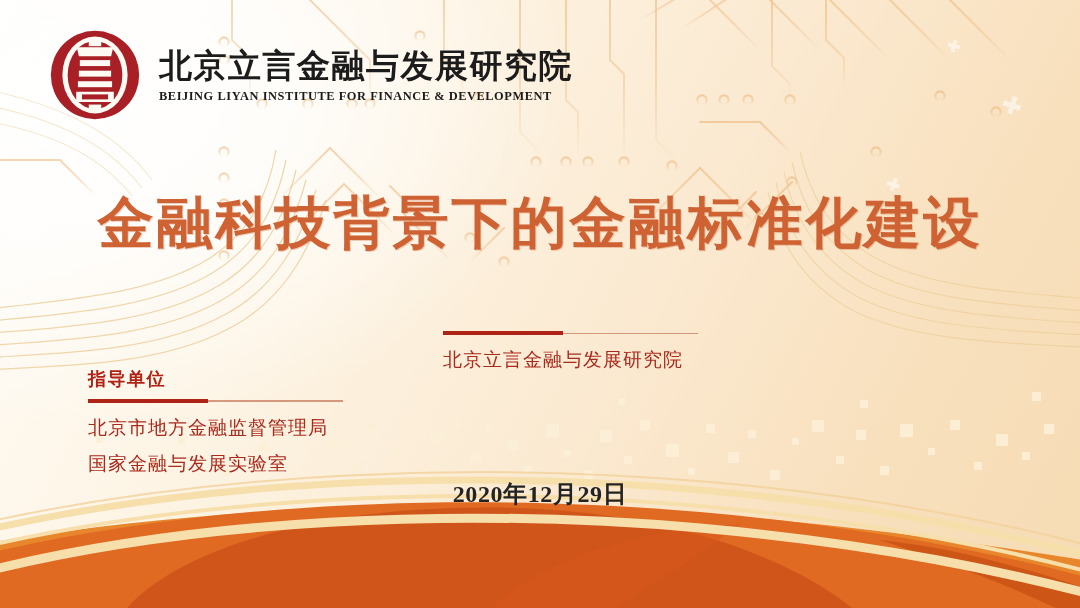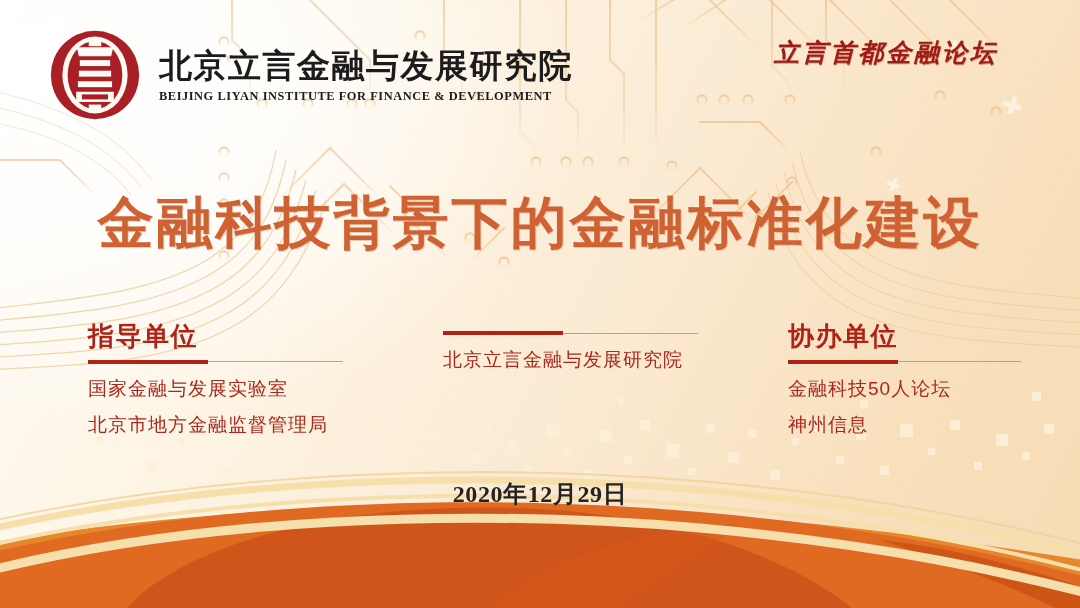--- a/index.html
+++ b/index.html
@@ -72,22 +72,22 @@
 
   
   .orgs { position:absolute; top:322px; left:0; width:1080px; height:130px; }
   .col { position:absolute; top:0; }
   .col-0 { left:88px;  width:255px; }
   .col-1 { left:443px; width:255px; }
   .col-2 { left:788px; width:233px; }
 
   .col-head {
     font-family:"Liberation Sans", sans-serif;
-    font-size:26px; font-weight:bold; color:#ae2316;
-    letter-spacing:1.5px; line-height:1.1; white-space:nowrap;
+    font-size:18px; font-weight:bold; color:#ae2316;
+    letter-spacing:1.5px; line-height:1.1; white-space:nowrap;margin-top:48px;
   }
   .col-rule { position:relative; height:4px; margin-top:9px; width:100%; }
   .col-rule .rule-thin {
     position:absolute; left:0; top:1.5px; width:100%; height:1.3px;
     background:#c8795c; opacity:0.75;
   }
   .col-rule .rule-thick {
     position:absolute; left:0; top:0; width:47%; height:4px;
     background:#ae2316;
   }
@@ -354,54 +354,44 @@
           <rect x="36.4" y="70.2" width="27.2" height="5.2"></rect>
         </g>
       </svg>
       <div class="brand-text">
         <div class="brand-cn">北京立言金融与发展研究院</div>
         <div class="brand-en">BEIJING LIYAN INSTITUTE  FOR FINANCE &amp; DEVELOPMENT</div>
       </div>
     </div>
 
     <div class="forum">
-      <div class="forum-title">立言首都金融论坛</div>
     </div>
 
   </div>
 
   <div class="main-title">金融科技背景下的金融标准化建设</div>
 
   <div class="orgs">
 
     <div class="col col-0">
       <div class="col-head">指导单位</div>
       <div class="col-rule">
         <span class="rule-thin"></span>
           <span class="rule-thick"></span>
       </div>
+      <div class="col-line">北京市地方金融监督管理局</div>
       <div class="col-line">国家金融与发展实验室</div>
-      <div class="col-line">北京市地方金融监督管理局</div>
     </div>
 
     <div class="col col-1">
       <div class="col-rule">
         <span class="rule-thin"></span>
           <span class="rule-thick"></span>
       </div>
       <div class="col-line">北京立言金融与发展研究院</div>
     </div>
 
-    <div class="col col-2">
-      <div class="col-head">协办单位</div>
-      <div class="col-rule">
-        <span class="rule-thin"></span>
-          <span class="rule-thick"></span>
-      </div>
-      <div class="col-line">金融科技50人论坛</div>
-      <div class="col-line">神州信息</div>
-    </div>
 
   </div>
 
   <div class="date">2020年12月29日</div>
 
 </div>
 
 </body></html>

